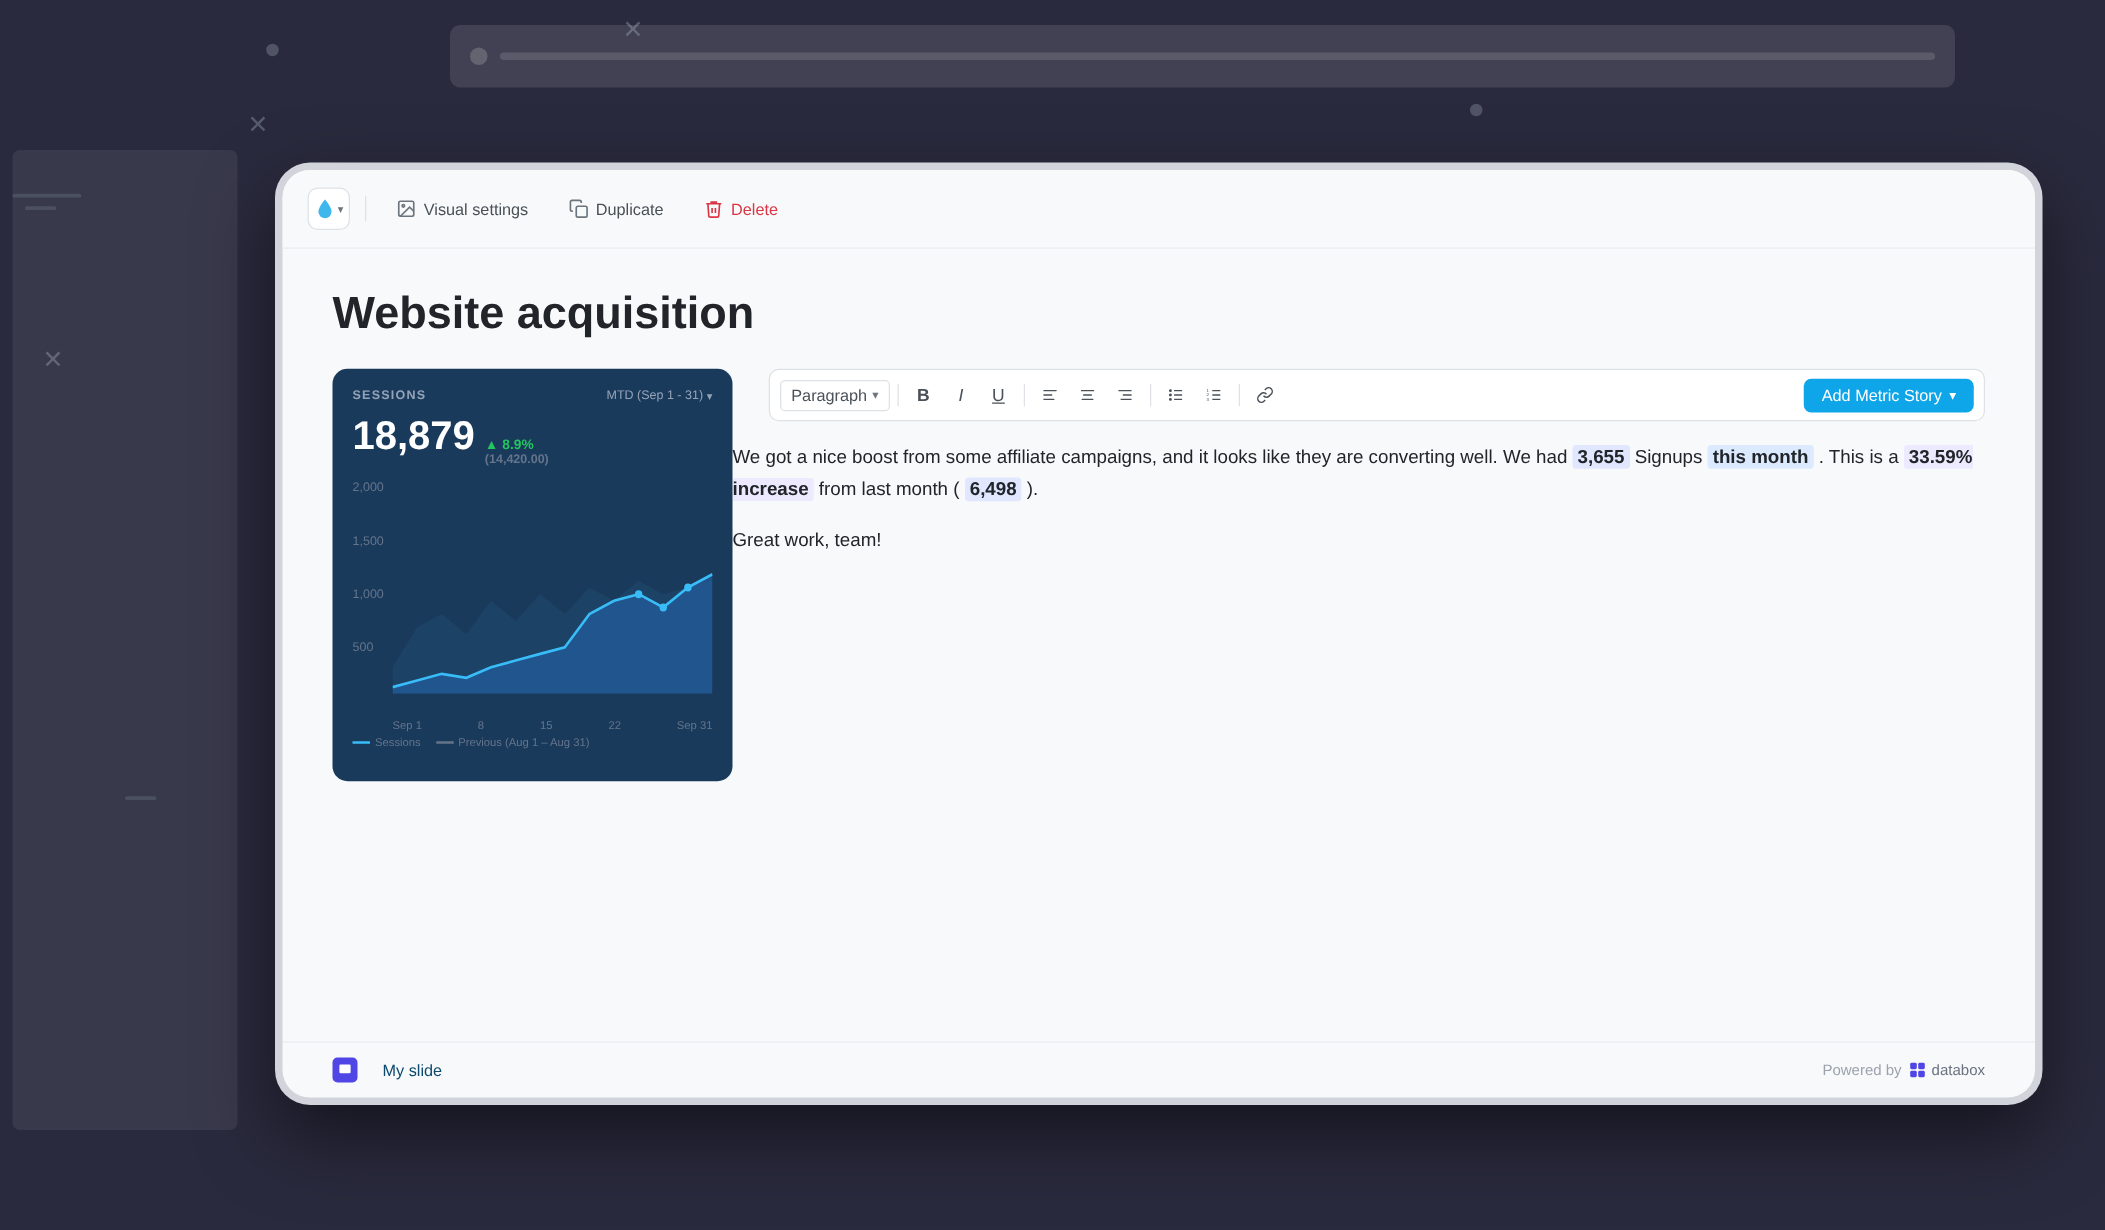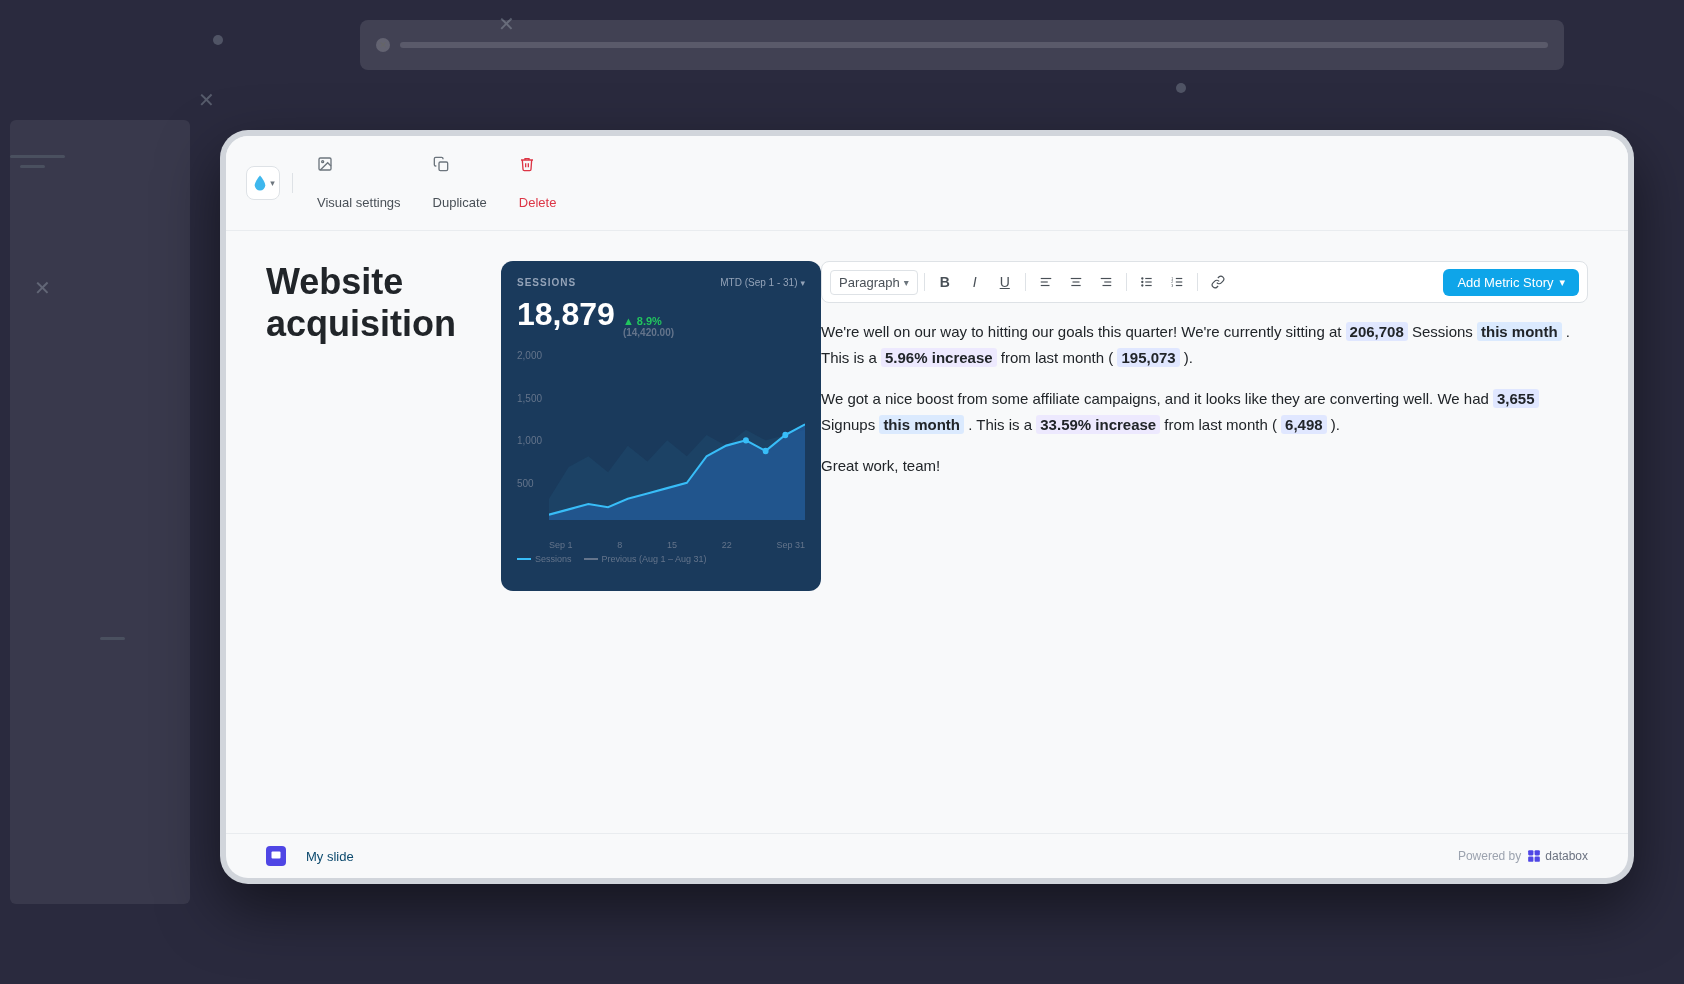--- a/index.html
+++ b/index.html
@@ -99,41 +99,41 @@
 
     .toolbar-divider {
       width: 1px;
       height: 20px;
       background: #dee2e6;
       margin: 0 4px;
     }
 
     .toolbar-btn {
       display: flex;
-      align-items: flex-start;
-      gap: 23px;
+      align-items: flex-end;
+      gap: 6px;
       padding: 6px 12px;
       border: none;
       background: transparent;
       cursor: pointer;
       border-radius: 6px;
       font-size: 13px;
       color: #495057;
       transition: background 0.15s;
-      flex-direction: column;
     }
 
     .toolbar-btn.delete { color: #dc3545; }
 
     
     .slide-area {
       flex: 1;
       padding: 30px 40px;
       overflow: hidden;
       display: flex;
+      flex-direction: column;
     }
 
     .slide-title {
       font-size: 36px;
       font-weight: 600;
       color: #212529;
       margin-bottom: 24px;
     }
 
     .slide-content {
@@ -267,20 +267,21 @@
     .editor-toolbar {
       display: flex;
       align-items: center;
       gap: 2px;
       padding: 6px 8px;
       background: white;
       border: 1px solid #dee2e6;
       border-radius: 8px;
       margin-bottom: 16px;
       flex-wrap: nowrap;
+      margin-left: 29px;
     }
 
     .format-select {
       padding: 4px 8px;
       border: 1px solid #dee2e6;
       border-radius: 4px;
       font-size: 13px;
       color: #495057;
       background: white;
       cursor: pointer;
@@ -653,25 +654,20 @@
                 </svg>
             </button>
 
             <button class="add-metric-btn">
               <span>Add Metric Story</span>
               <span style="font-size:11px;">▾</span>
             </button>
           </div>
 
           <div class="editor-content">
-            <p>
-              We're well on our way to hitting our goals this quarter!
-              We're currently sitting at <span class="highlight-value">206,708</span> Sessions <span class="highlight-period">this month</span> . This is a
-              <span class="highlight-increase">5.96% increase</span> from last month ( <span class="highlight-value">195,073</span> ).
-            </p>
 
             <p>
               We got a nice boost from some affiliate campaigns, and it looks like they are converting well. We had <span class="highlight-value">3,655</span> Signups <span class="highlight-period">this month</span> . This is a
               <span class="highlight-increase">33.59% increase</span> from last month ( <span class="highlight-value">6,498</span> ).
             </p>
 
             <p>
               Great work, team!
             </p>
           </div>

